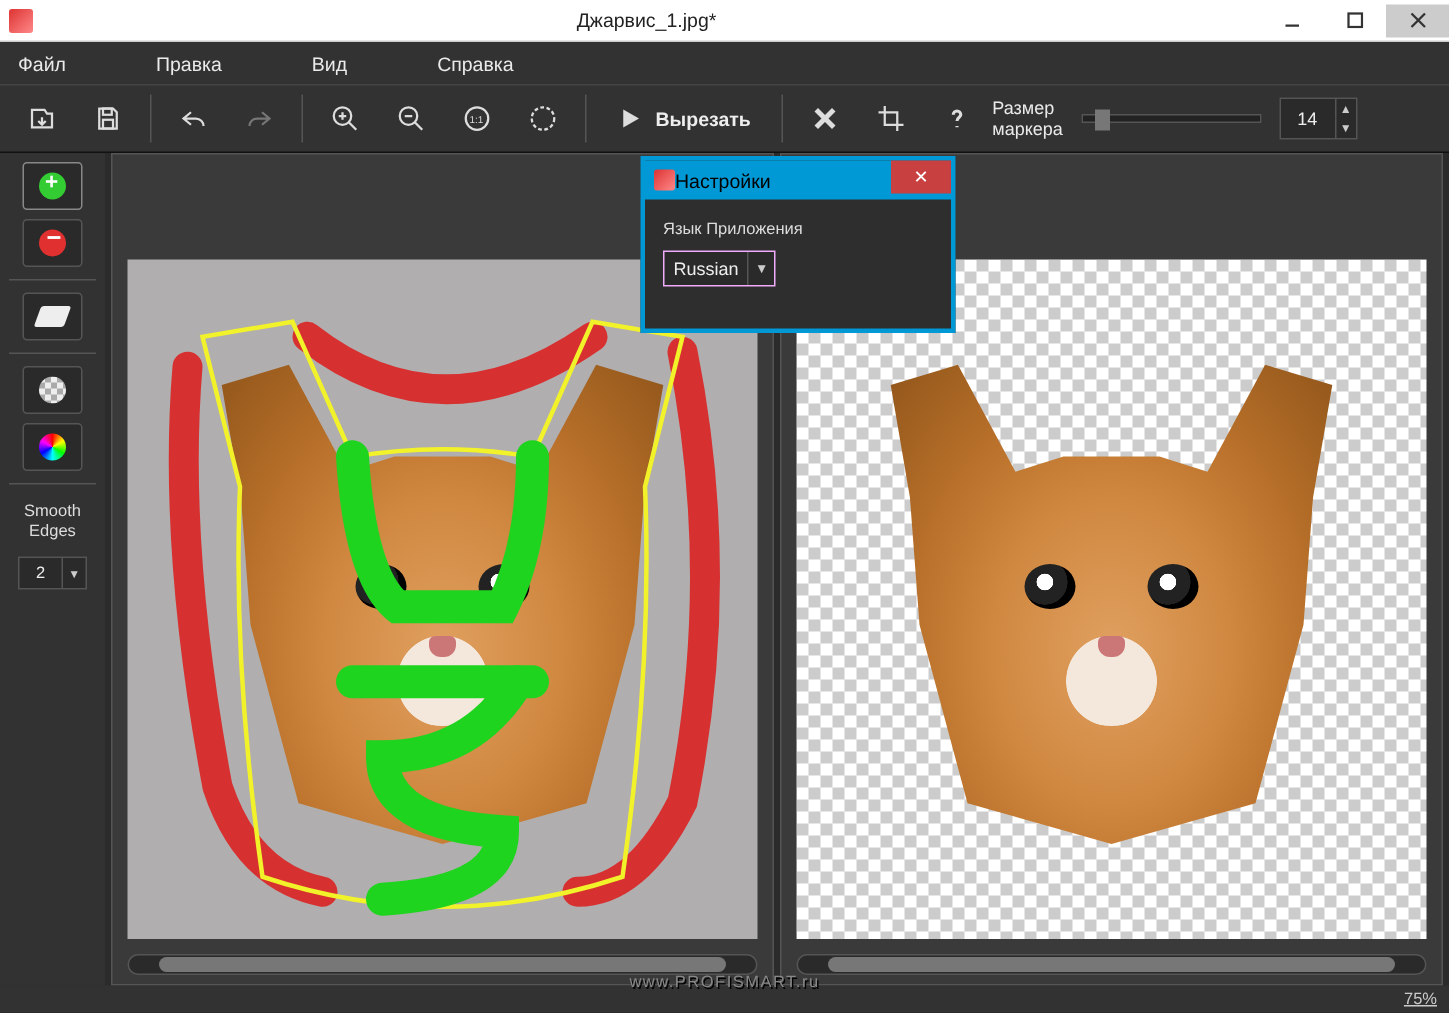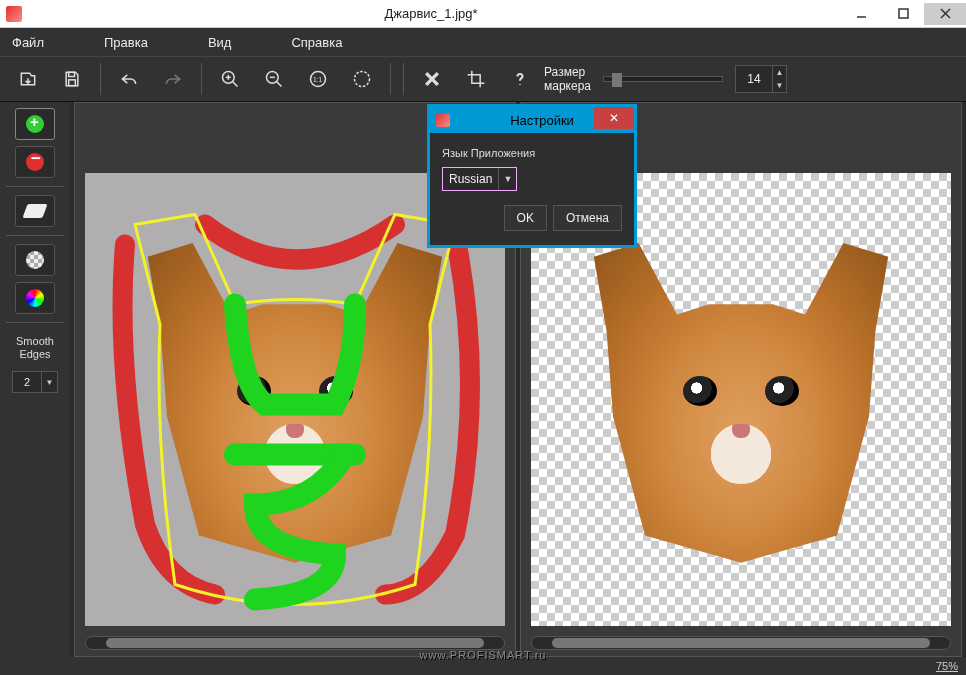--- a/index.html
+++ b/index.html
@@ -69,21 +69,21 @@
 .cat-face .eye { position:absolute; width:34px; height:30px; background:radial-gradient(circle at 40% 40%, #fff 0 20%, #222 21% 55%, #000 56% 100%); border-radius:50%; top:10px; }
 .cat-face .eye.l { left:6px;} .cat-face .eye.r { right:6px;}
 .cat-face .nose { position:absolute; top:58px; left:50%; transform:translateX(-50%); width:18px; height:14px; background:#c77; border-radius:4px 4px 8px 8px;}
 .cat-face .muzzle { position:absolute; top:58px; left:50%; transform:translateX(-50%); width:80px; height:60px; background:radial-gradient(circle,#f4e8dc 0 60%, transparent 61%); border-radius:50%;}
 .bg-gray { background:#b0aeae; }
 
 
 .dialog { position:absolute; left:427px; top:104px; width:210px; background:#2e2e2e; border:3px solid #0099d6; z-index:10; }
 .dialog .dtitle { height:26px; background:#0099d6; display:flex; align-items:center; position:relative; }
 .dialog .dtitle .dicon { width:14px; height:14px; margin-left:6px; background:linear-gradient(135deg,#d33,#f88); border-radius:2px;}
-.dialog .dtitle .dtext { flex:1; text-align:center; color:#000; font-size:13px; }
+.dialog .dtitle .dtext { flex:1; color:#000; font-size:13px; }
 .dialog .dtitle .dclose { width:40px; height:22px; background:#c94040; color:#fff; display:flex; align-items:center; justify-content:center; font-size:12px; position:absolute; right:0; top:0;}
 .dialog .dbody { padding:14px 12px; }
 .dialog .drow { display:flex; align-items:flex-start; gap:8px; margin-bottom:14px;flex-direction:column;}
 .dialog .drow label { color:#ddd; font-size:11px; }
 .dialog .dselect { flex:1; display:flex; border:1px solid #f0abfc; background:#2a2a2a; height:24px;}
 .dialog .dselect span { flex:1; color:#eee; font-size:12px; padding:4px 6px;}
 .dialog .dselect .dar { width:18px; border-left:1px solid #555; color:#ccc; display:flex; align-items:center; justify-content:center; font-size:9px;}
 .dialog .dbtns { display:flex; justify-content:flex-end; gap:6px;}
 .dialog .dbtn { border:1px solid #555; background:#333; color:#eee; font-size:12px; padding:5px 12px; cursor:pointer;}
 
@@ -173,20 +173,26 @@
         <circle cx="12" cy="12" r="9"></circle>
         <text x="6" y="16" font-size="8" fill="#ddd" stroke="none">1:1</text>
       </svg>
     </div>
   <div class="tool-btn">
       <svg viewBox="0 0 24 24">
         <circle cx="12" cy="12" r="9" stroke-dasharray="3 2"></circle>
       </svg>
     </div>
   <div class="tool-sep"></div>
+  <div class="cut-btn">
+    <svg viewBox="0 0 24 24">
+        <path d="M6 4l14 8-14 8z"></path>
+      </svg>
+    <span>Вырезать</span>
+  </div>
   <div class="tool-sep"></div>
   <div class="tool-btn">
       <svg viewBox="0 0 24 24">
         <line x1="5" y1="5" x2="19" y2="19" stroke-width="4"></line>
         <line x1="19" y1="5" x2="5" y2="19" stroke-width="4"></line>
       </svg>
     </div>
   <div class="tool-btn">
       <svg viewBox="0 0 24 24">
         <path d="M7 2v15h15M2 7h15v15"></path>
@@ -301,23 +307,19 @@
     <div class="dclose">✕</div>
   </div>
   <div class="dbody">
     <div class="drow">
       <label>Язык Приложения</label>
       <div class="dselect">
         <span>Russian</span>
         <div class="dar">▼</div>
       </div>
     </div>
-    <div class="dbtns">
-      <div class="dbtn">OK</div>
-      <div class="dbtn">Отмена</div>
-    </div>
   </div>
 </div>
 
 <div class="statusbar">
   <span>75%</span>
 </div>
 <div class="watermark">www.PROFISMART.ru</div>
 
 </body></html>

